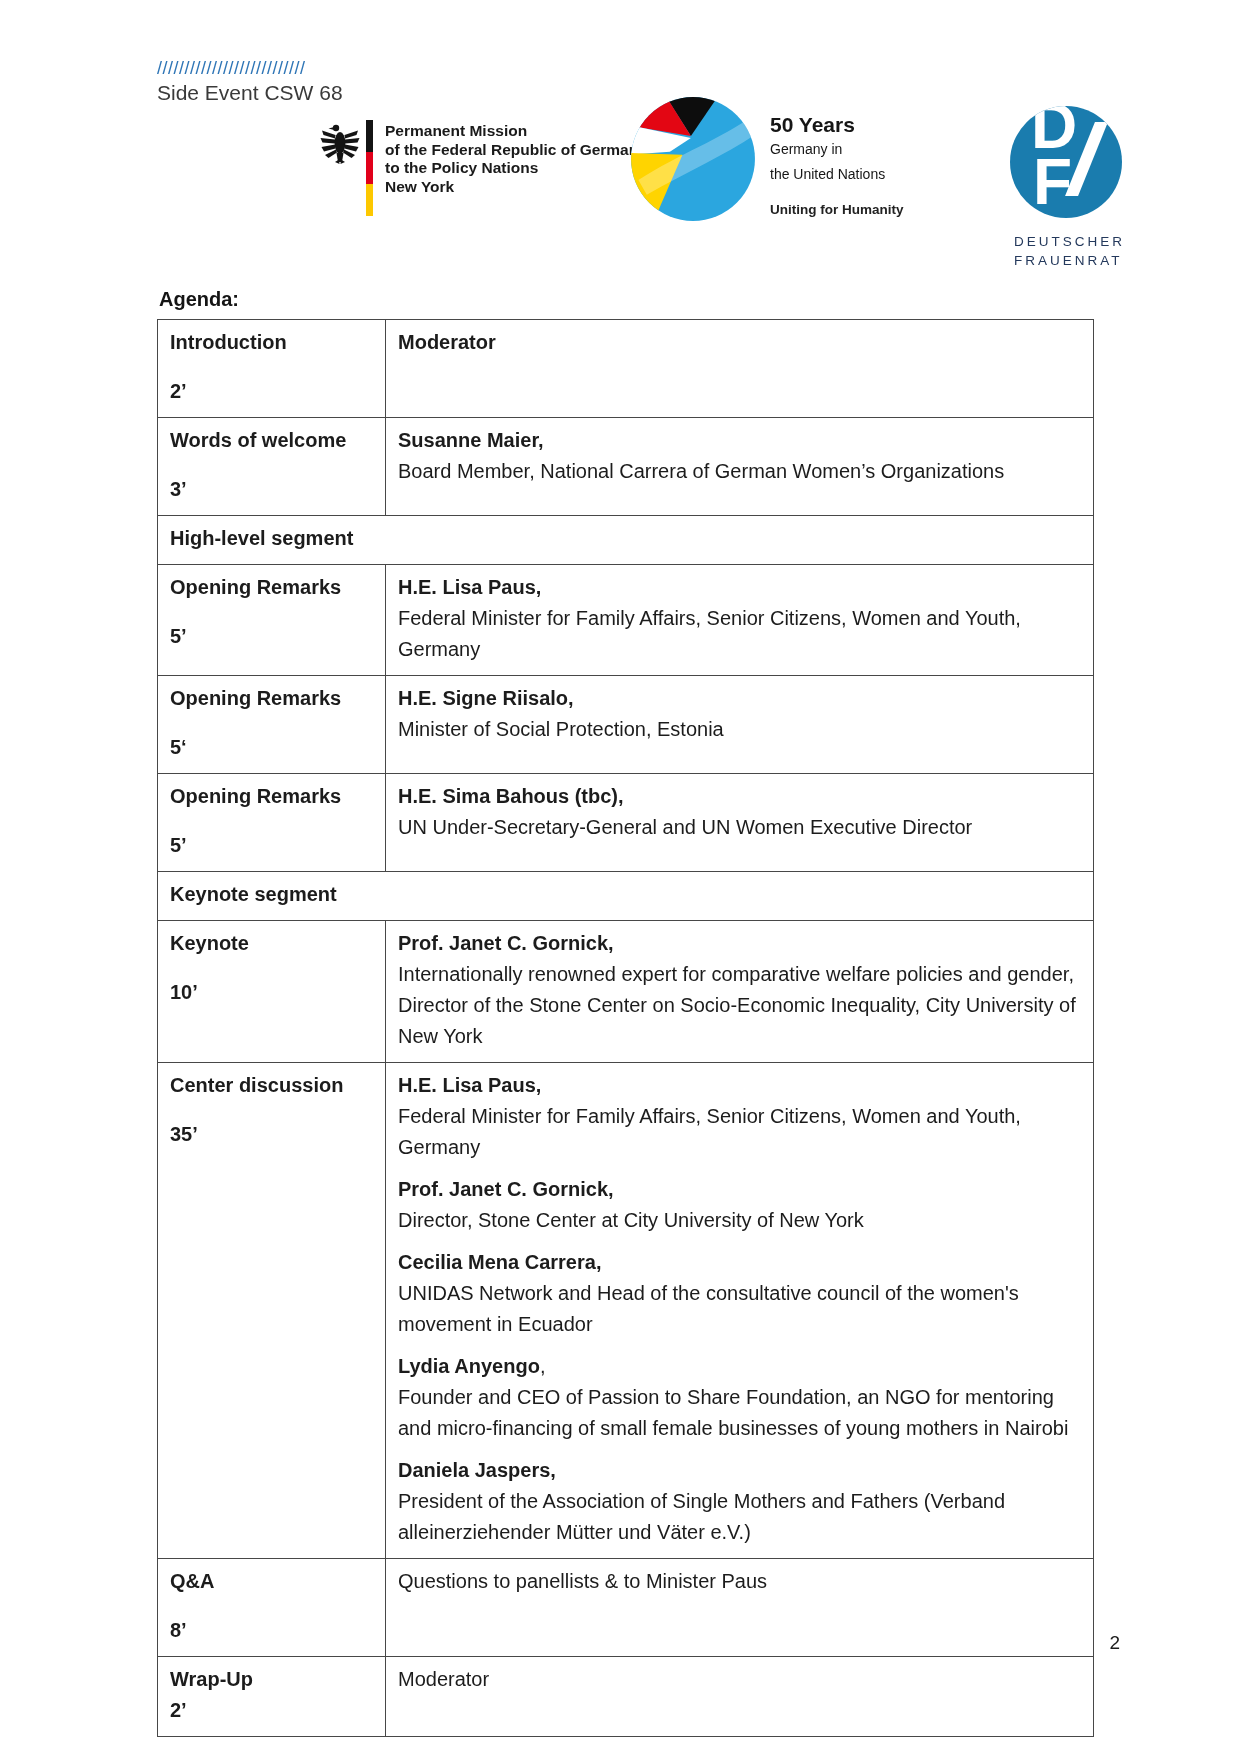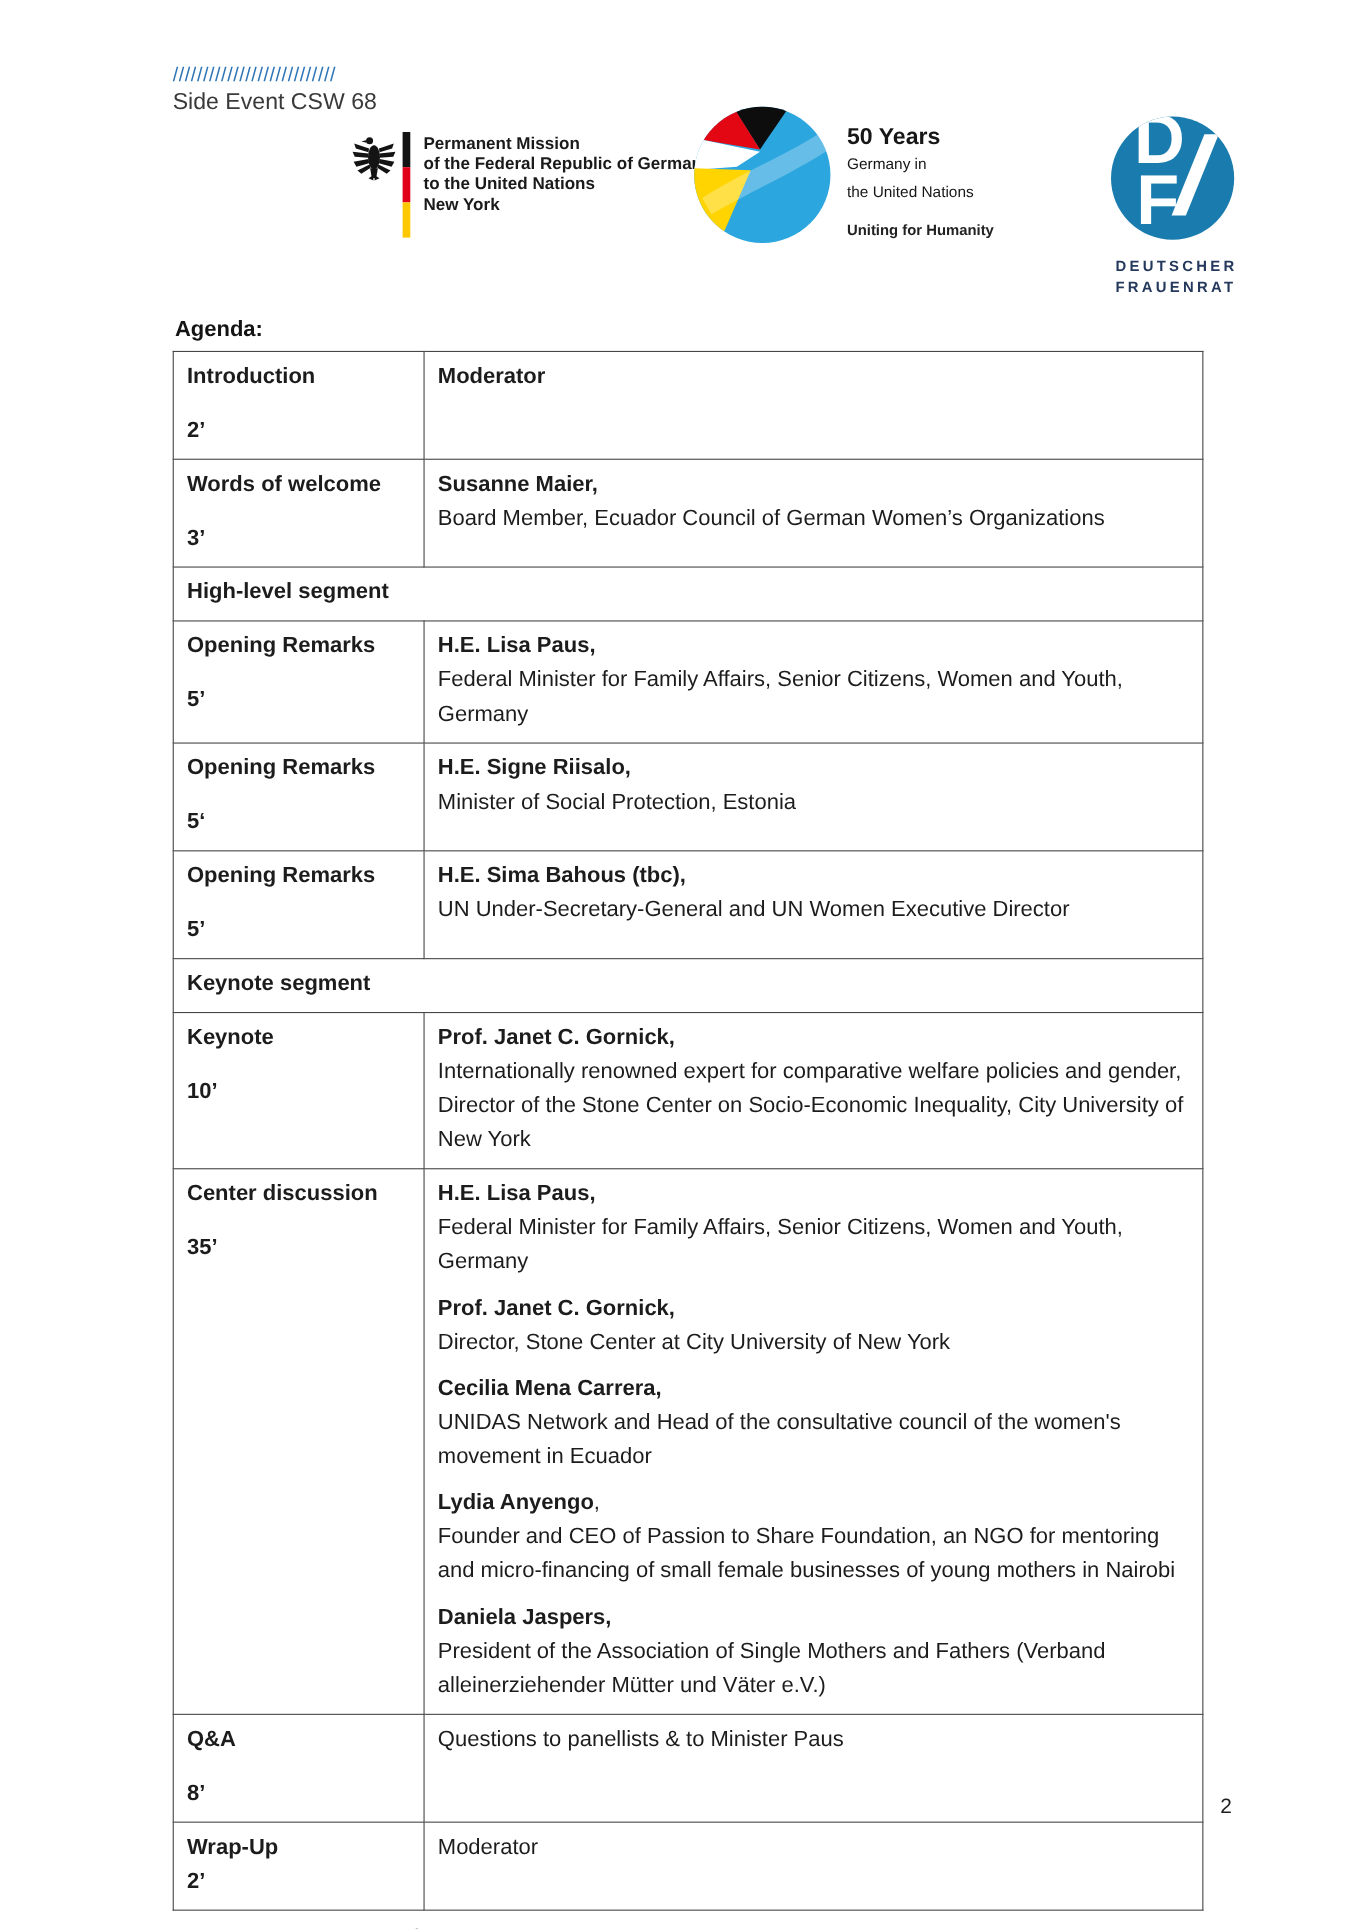--- a/index.html
+++ b/index.html
@@ -28,21 +28,21 @@
   .un50-text{margin-left:14px;margin-top:16px;}
   .un50-title{font-size:21px;font-weight:700;line-height:25px;color:#161616;}
   .un50-line{font-size:14px;font-weight:400;line-height:25px;color:#161616;}
   .un50-tagline{font-size:13.5px;font-weight:700;color:#222;margin-top:15px;}
 
   .df-logo{position:absolute;left:1004px;top:106px;width:130px;}
   .df-circle{width:112px;height:112px;border-radius:50%;background:#1A7CAE;position:relative;overflow:hidden;margin-left:6px;}
   .df-d{position:absolute;left:21px;top:-12px;color:#fff;font-size:64px;font-weight:700;line-height:64px;}
   .df-f{position:absolute;left:23px;top:44px;color:#fff;font-size:64px;font-weight:700;line-height:64px;}
   .df-slash{position:absolute;left:70px;top:16px;width:13px;height:74px;background:#fff;transform:skewX(-22deg);}
-  .df-caption{margin-top:14px;margin-left:10px;font-size:13.5px;font-weight:700;letter-spacing:3px;color:#24395C;line-height:19px;}
+  .df-caption{margin-top:14px;margin-left:10px;font-size:13.5px;font-weight:400;letter-spacing:3px;color:#24395C;line-height:19px;}
 
   
   .main{margin-left:157px;width:951px;}
   .agenda-label{font-size:20px;font-weight:700;margin:0 0 8px 2px;color:#141414;}
   table.agenda{border-collapse:collapse;width:937px;table-layout:fixed;}
   table.agenda td{border:1.5px solid #474747;vertical-align:top;padding:7px 12px 10px 12px;
     font-size:20px;line-height:31px;color:#1c1c1c;}
   td.left-cell{width:203px;}
   .item-title{font-weight:700;}
   .item-duration{font-weight:700;margin-top:18px;}
@@ -84,21 +84,21 @@
       </g>
     </svg>
     <div class="flag-stripe">
       <div class="fs-black"></div>
         <div class="fs-red"></div>
         <div class="fs-gold"></div>
     </div>
     <div class="mission-text">
       <div>Permanent Mission</div>
       <div>of the Federal Republic of Germany</div>
-      <div>to the United Nations</div>
+      <div>to the Policy Nations</div>
       <div>New York</div>
     </div>
   </div>
 
   <div class="un50-logo">
     <svg class="globe" viewBox="0 0 120 120" aria-hidden="true">
       <defs>
           <clipPath id="gc">
             <circle cx="60" cy="60" r="59"></circle>
           </clipPath>
@@ -146,21 +146,21 @@
           <td class="right-cell">
             <p class="block"><strong>Moderator</strong></p>
           </td>
         </tr>
         <tr>
           <td class="left-cell">
             <div class="item-title">Words of welcome</div>
             <div class="item-duration">3’</div>
           </td>
           <td class="right-cell">
-            <p class="block"><strong>Susanne Maier,</strong><br><span>Board Member, Ecuador Council of German Women’s Organizations</span></p>
+            <p class="block"><strong>Susanne Maier,</strong><br><span>Board Member, National Carrera of German Women’s Organizations</span></p>
           </td>
         </tr>
         <tr>
           <td class="section-cell" colspan="2"><span>High-level segment</span></td>
         </tr>
         <tr>
           <td class="left-cell">
             <div class="item-title">Opening Remarks</div>
             <div class="item-duration">5’</div>
           </td>

